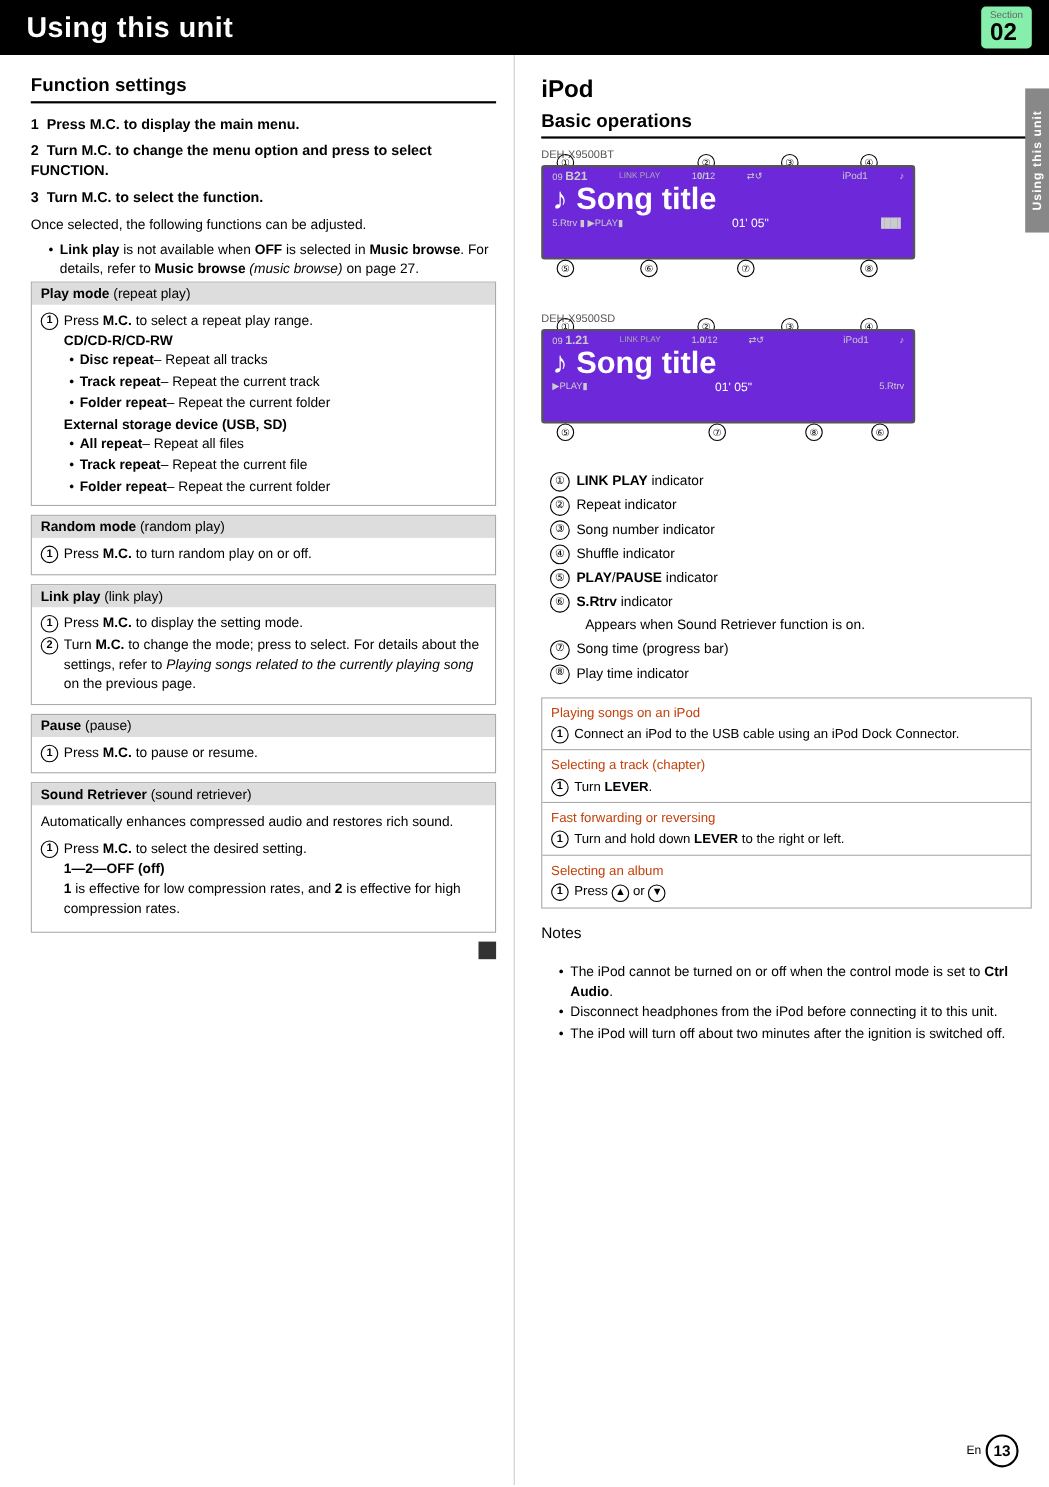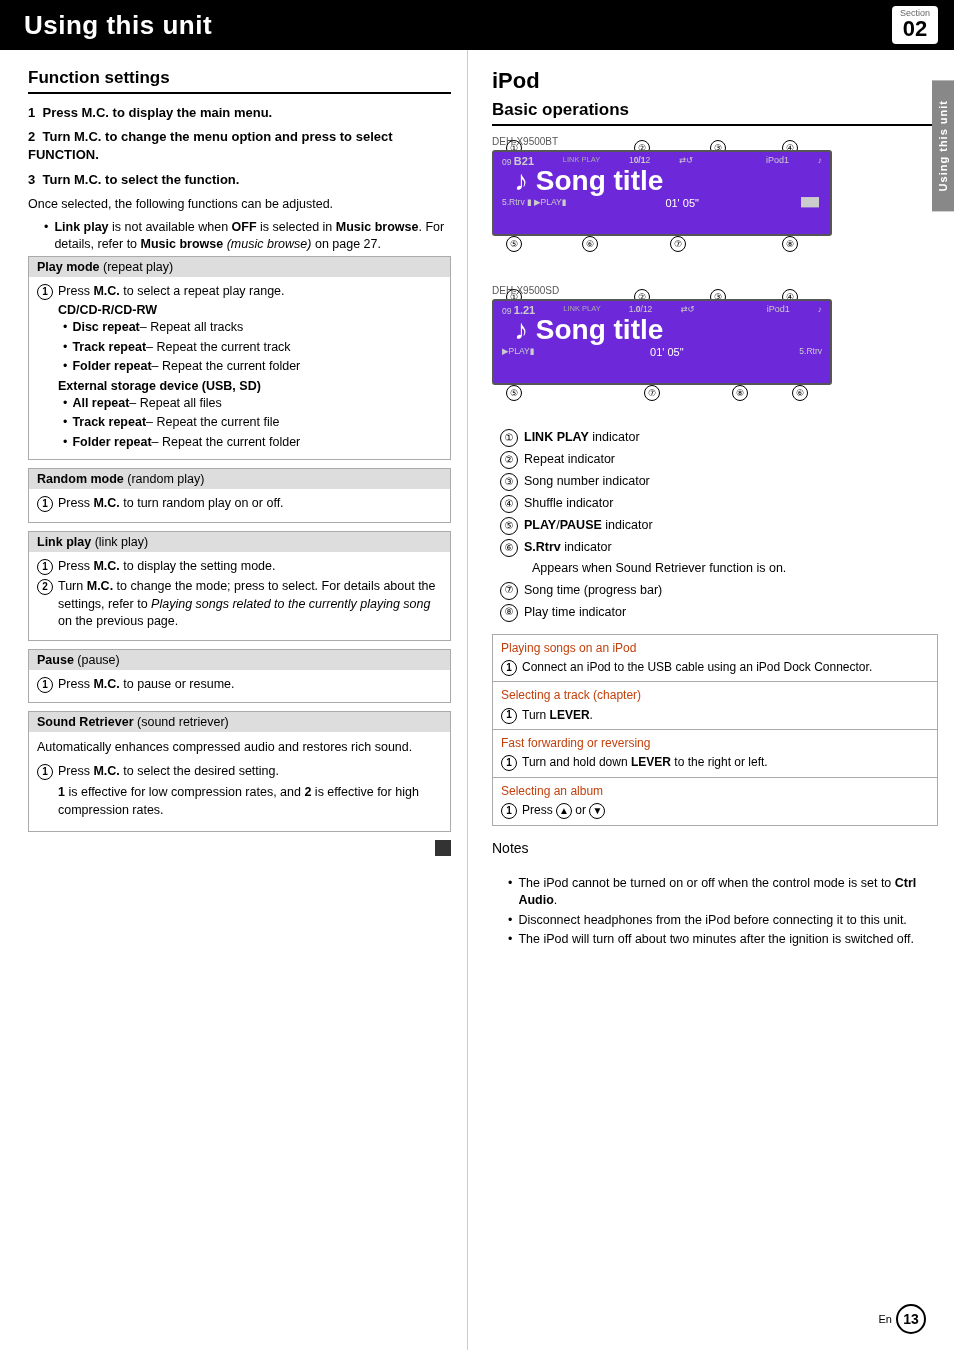--- a/index.html
+++ b/index.html
@@ -25,22 +25,22 @@
     }
     .page-header h1 {
       font-size: 26px;
       font-weight: bold;
       color: #fff;
       letter-spacing: 0.5px;
     }
     .section-badge {
       display: flex;
       flex-direction: column;
-      align-items: center;
-      background: #ffffff;
+      align-items: flex-start;
+      background: #86efac;
       color: #000;
       padding: 2px 8px 4px 8px;
       border-radius: 4px;
     }
     .section-badge .section-label {
       font-size: 9px;
       color: #666;
     }
     .section-badge .section-num {
       font-size: 22px;
@@ -308,21 +308,20 @@
       padding: 3px 8px 0 8px;
       font-size: 8.5px;
       color: #ccc;
     }
     .deh-display .main-song {
       font-size: 28px;
       font-weight: bold;
       color: #fff;
       padding: 0 8px;
       line-height: 1;
-      margin-left: 12px;
     }
     .deh-display .bottom-info {
       display: flex;
       justify-content: space-between;
       padding: 2px 8px 0 8px;
       font-size: 8.5px;
       color: #ccc;
     }
     .deh-display .link-play-tag {
       font-size: 7.5px;
@@ -463,20 +462,21 @@
     <div class="section-box">
       <div class="section-box-header">
         <span>Sound Retriever</span><span class="light"> (sound retriever)</span>
       </div>
       <div class="section-box-body">
         <div class="body-text">Automatically enhances compressed audio and restores rich sound.</div>
         <div class="numbered-item">
           <span class="num-circle">1</span>
           <span>Press <strong>M.C.</strong> to select the desired setting.</span>
         </div>
+        <div style="margin-left:21px; font-size:12.5px; font-weight:bold; margin-top:2px;">1—2—OFF (off)</div>
         <div class="body-text" style="margin-left:21px; margin-top:2px;"><strong>1</strong> is effective for low compression rates, and <strong>2</strong> is effective for high compression rates.</div>
       </div>
     </div>
 
     <div class="page-bottom-marker">
       <span class="small-square"></span>
     </div>
 
   </div>
 

